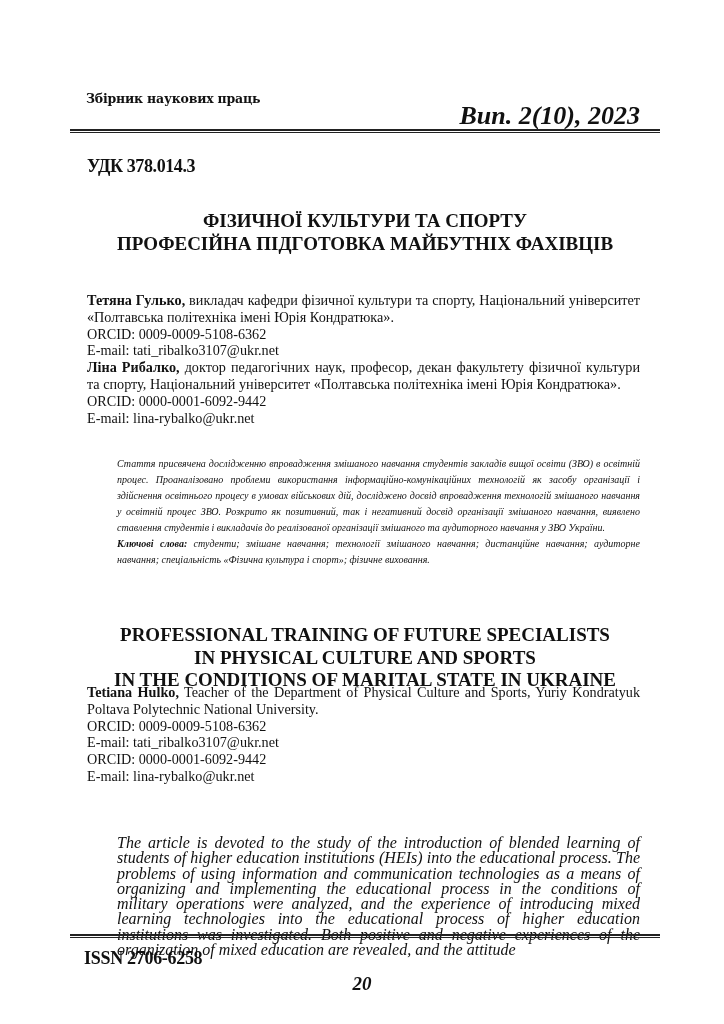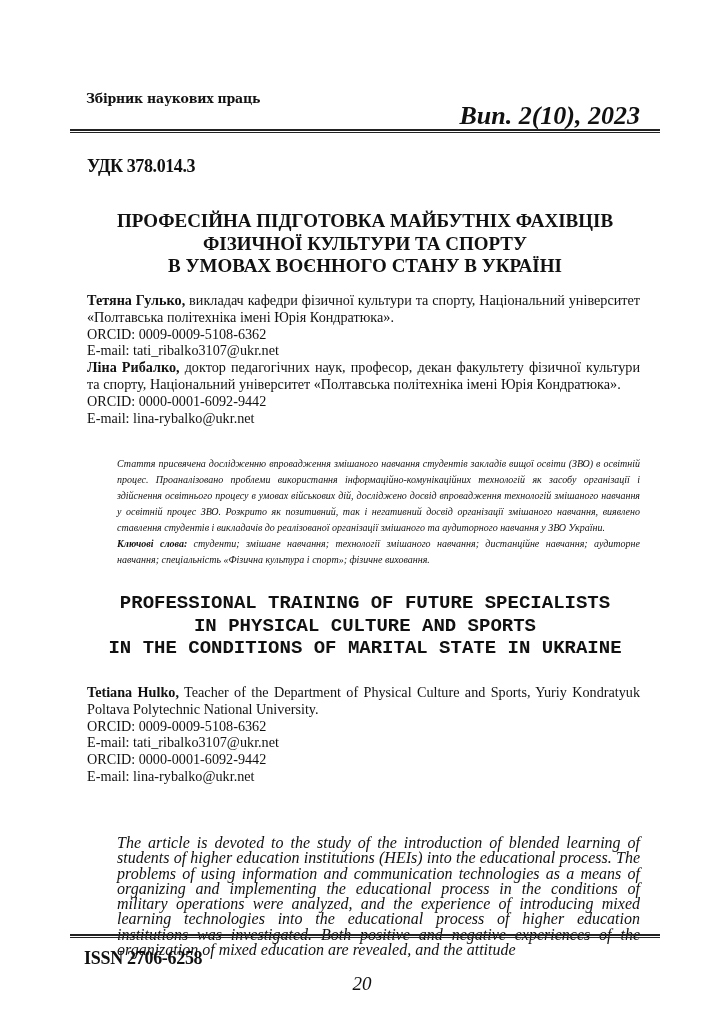--- a/index.html
+++ b/index.html
@@ -77,21 +77,21 @@
     .title {
       position: absolute;
       left: 70px;
       width: 590px;
       text-align: center;
       font-weight: bold;
       font-size: 19px;
       line-height: 22.5px;
     }
     .title-ua { top: 174px; }
-    .title-en { top: 556px; font-family: Liberation Mono, monospace; }
+    .title-en { top: 588px; }
     .title div { white-space: nowrap; }
 
     .authors {
       position: absolute;
       left: 87px;
       width: 553px;
       font-size: 14.2px;
       line-height: 16.8px;
       text-align: justify;
     }
@@ -123,39 +123,39 @@
       letter-spacing: -0.3px;
     }
     .pageno {
       position: absolute;
       left: 0;
       width: 724px;
       top: 937px;
       text-align: center;
       font-style: italic;
       font-size: 19px;
+      font-weight: bold;
     }
   </style>
 </head>
 <body>
 
 <div class="page">
 
   <div class="hdr">
     <div class="hdr-coll">Збірник наукових праць</div>
     <div class="hdr-issue">Вип. 2(10), 2023</div>
   </div>
   <div class="rule-double rule-top"></div>
 
   <div class="udc">УДК 378.014.3</div>
 
   <div class="title title-ua">
+    <div>ФІЗИЧНОЇ КУЛЬТУРИ ТА СПОРТУ</div>
     <div>ПРОФЕСІЙНА ПІДГОТОВКА МАЙБУТНІХ ФАХІВЦІВ</div>
-    <div>ФІЗИЧНОЇ КУЛЬТУРИ ТА СПОРТУ</div>
-    <div>В УМОВАХ ВОЄННОГО СТАНУ В УКРАЇНІ</div>
   </div>
 
   <div class="authors authors-ua">
     <span class="block"><span class="name">Тетяна Гулько,</span><span> викладач кафедри фізичної культури та спорту, Національний університет «Полтавська політехніка імені Юрія Кондратюка».</span></span>
     <span class="line">ORCID: 0009-0009-5108-6362</span>
     <span class="line">E-mail: tati_ribalko3107@ukr.net</span>
     <span class="block"><span class="name">Ліна Рибалко,</span><span> доктор педагогічних наук, професор, декан факультету фізичної культури та спорту, Національний університет «Полтавська політехніка імені Юрія Кондратюка».</span></span>
     <span class="line">ORCID: 0000-0001-6092-9442</span>
     <span class="line">E-mail: lina-rybalko@ukr.net</span>
   </div>

